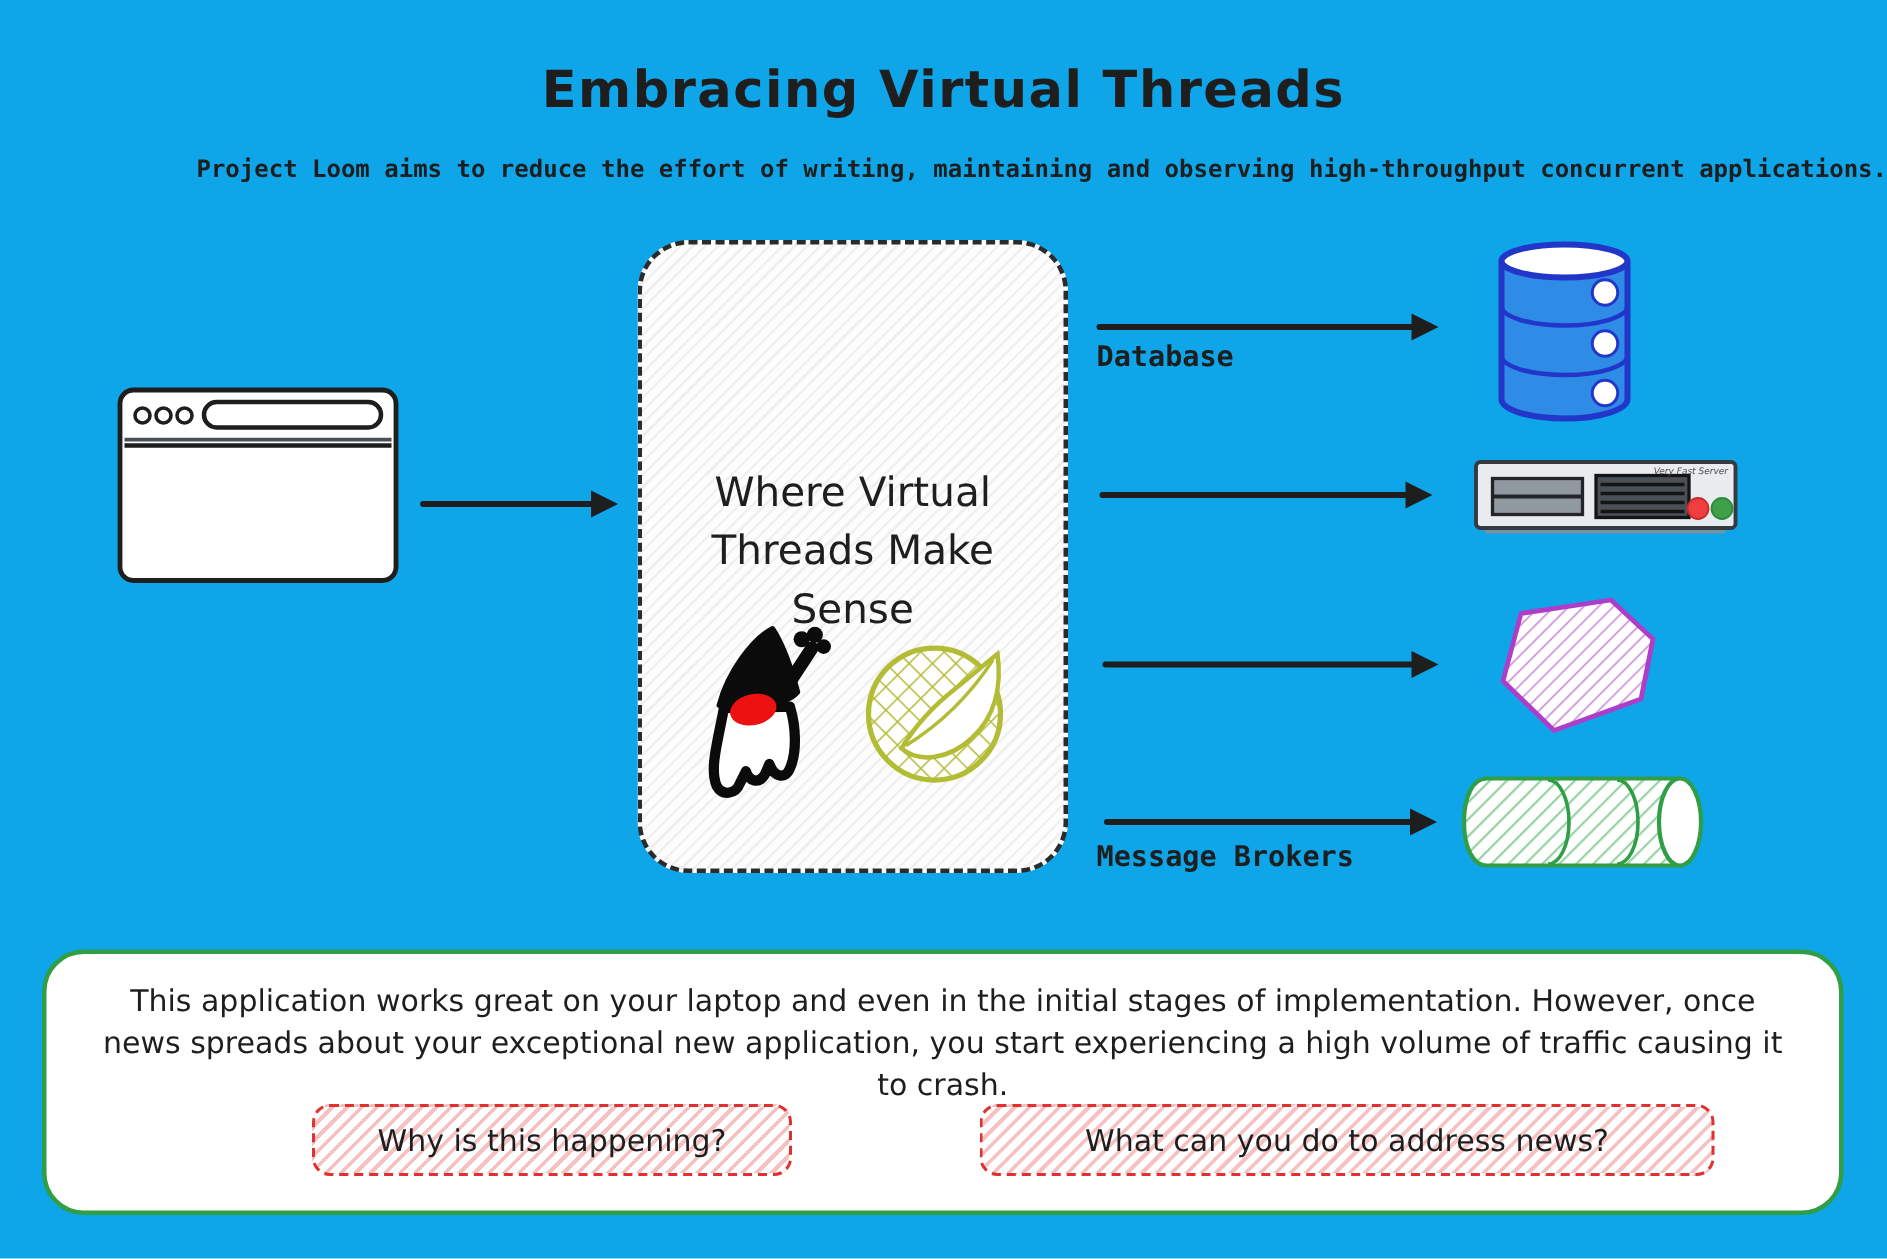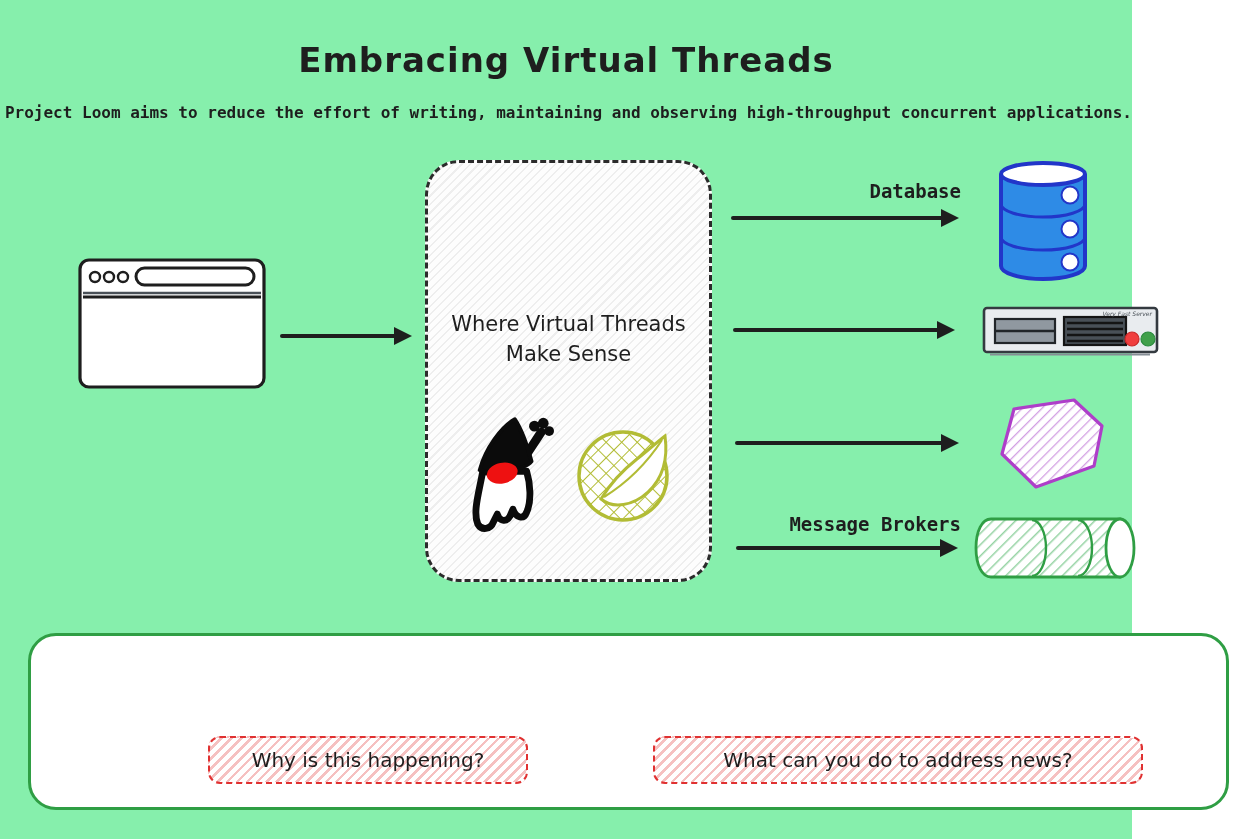--- a/index.html
+++ b/index.html
@@ -1,41 +1,41 @@
 <!DOCTYPE html>
 <html><head>
 <meta charset="utf-8">
 <style>
   * { margin:0; padding:0; box-sizing:border-box; }
   html,body { width:1258px; height:839px; background:#ffffff; overflow:hidden;
               font-family:"DejaVu Sans", sans-serif; color:#1e1e1e; }
-  .canvas { position:relative; width:1132px; height:839px; background:#86efac; }
+  .canvas { position:relative; width:1258px; height:839px; background:#0ea5e9; }
 
   .title { position:absolute; top:40px; left:0; width:100%; text-align:center;
            font-size:34px; font-weight:bold; letter-spacing:1px; }
   .subtitle { position:absolute; top:103px; left:0; width:100%; text-align:right;
               font-family:"DejaVu Sans Mono", monospace; font-weight:bold; font-size:16px; }
 
   .abs { position:absolute; }
 
   
   .central-box { position:absolute; left:425px; top:160px; width:287px; height:422px;
     border:3px dashed #2b2b2b; border-radius:34px;
     background-image:repeating-linear-gradient(135deg, rgba(0,0,0,0.06) 0px, rgba(0,0,0,0.06) 1.5px, transparent 1.5px, transparent 6px);
     background-color:#fdfdfd; }
   .central-label { position:absolute; top:146px; left:0; width:100%; padding:0 18px;
-    text-align:center; font-size:21px; line-height:1.45; font-weight:500; }
+    text-align:center; font-size:27px; line-height:1.45; font-weight:500; }
 
   
   .arrow { position:absolute; height:4px; background:#1e1e1e; border-radius:2px; }
   .arrow::after { content:''; position:absolute; right:-16px; top:50%; transform:translateY(-50%);
     border-left:18px solid #1e1e1e; border-top:9px solid transparent; border-bottom:9px solid transparent; }
 
-  .flow-label { position:absolute; width:230px; text-align:right;
-    font-family:"DejaVu Sans Mono", monospace; font-weight:bold; font-size:19px; }
+  .flow-label { position:absolute; width:230px; text-align:left;
+    font-family:"DejaVu Sans Mono", monospace; font-weight:bold; font-size:19px;margin-top:47px; }
 
   
   .note-box { position:absolute; left:28px; top:633px; width:1201px; height:177px;
     border:3px solid #2f9e44; border-radius:28px; background:#fff; }
   .note-text { position:absolute; top:17px; left:0; width:100%; padding:0 30px;
     text-align:center; font-size:20px; line-height:1.4; }
   .q-box { position:absolute; top:100px; height:48px; border:2.5px dashed #e03131; border-radius:12px;
     background-image:repeating-linear-gradient(135deg, rgba(224,49,49,0.30) 0px, rgba(224,49,49,0.30) 2.5px, transparent 2.5px, transparent 7px);
     background-color:#fff;
     display:flex; align-items:center; justify-content:center;
@@ -141,20 +141,21 @@
         <line x1="0" y1="0" x2="0" y2="8" stroke="#96d3a4" stroke-width="3"></line>
       </pattern>
     </defs>
     <path d="M17,3 C8,3 2,15 2,32 C2,49 8,61 17,61 L146,61 L146,3 Z" fill="url(#gh)" stroke="#2f9e44" stroke-width="2.8"></path>
     <path d="M58,4 A14,28 0 0 1 58,60" fill="none" stroke="#2f9e44" stroke-width="2.4"></path>
     <path d="M104,4 A14,28 0 0 1 104,60" fill="none" stroke="#2f9e44" stroke-width="2.4"></path>
     <ellipse cx="146" cy="32" rx="14" ry="29" fill="#ffffff" stroke="#2f9e44" stroke-width="2.8"></ellipse>
   </svg>
 
   <div class="note-box">
+    <div class="note-text">This application works great on your laptop and even in the initial stages of implementation. However, once news spreads about your exceptional new application, you start experiencing a  high volume of traffic causing it to crash.</div>
     <div class="q-box q1">
       <span>Why is this happening?</span>
     </div>
     <div class="q-box q2">
       <span>What can you do to address news?</span>
     </div>
   </div>
 
 </div>
 

